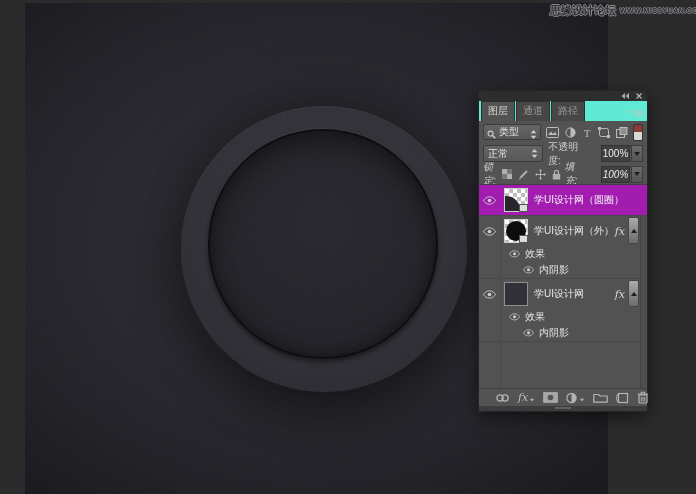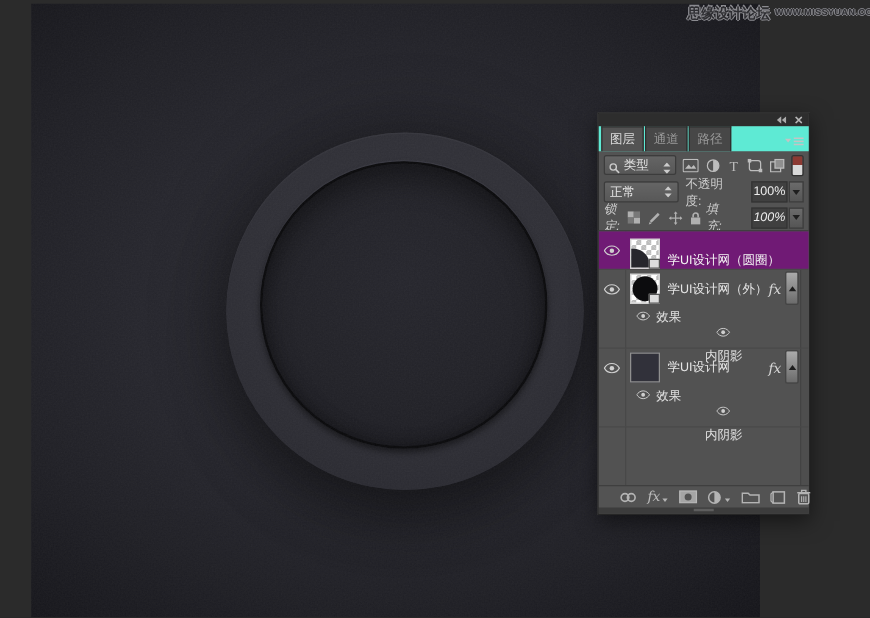--- a/index.html
+++ b/index.html
@@ -58,41 +58,41 @@
   .caret-down{width:0;height:0;border-left:3px solid transparent;border-right:3px solid transparent;border-top:4px solid #1f1f1f;}
 
   .lock-row{height:20px;gap:4px;font-style:italic;}
   .lock-icons{display:flex;gap:6px;align-items:center;}
 
   #layer-list{flex:1;position:relative;border-top:1px solid #3f3f3f;background:#525252;overflow:hidden;}
   .eye-divider{position:absolute;left:21px;top:0;bottom:0;width:1px;background:#484848;z-index:0;}
   .scrolltrack{position:absolute;right:0;top:0;bottom:0;width:6px;background:#4e4e4e;border-left:1px solid #434343;z-index:1;}
   .layer-group{position:relative;border-bottom:1px solid #494949;z-index:2;}
   .layer-row{height:30px;display:flex;align-items:center;position:relative;}
-  .layer-row.selected{background:#701a75;align-items:flex-end;}
+  .layer-row.selected{background:#a21caf;}
   .eye-cell{width:21px;height:100%;display:flex;align-items:center;justify-content:center;flex:none;}
   .thumb{width:24px;height:24px;flex:none;margin:0 6px 0 4px;border:1px solid #d2d2d2;box-sizing:border-box;position:relative;
     background-color:#fff;
     background-image:linear-gradient(45deg,#bdbdbd 25%,transparent 25%,transparent 75%,#bdbdbd 75%),
                      linear-gradient(45deg,#bdbdbd 25%,#ffffff 25%,#ffffff 75%,#bdbdbd 75%);
     background-size:8px 8px;background-position:0 0,4px 4px;}
   .thumb.solid{background:#31313a;border-color:#8f8f8f;}
   .shape-quarter{position:absolute;left:0;bottom:0;width:15px;height:15px;background:#26262c;
     border-radius:0 90% 0 0;}
   .shape-circle{position:absolute;inset:1px;background:#0c0c0e;border-radius:50%;}
   .badge{position:absolute;right:-1px;bottom:-1px;width:9px;height:8px;background:#dcdcdc;border:1px solid #555;box-sizing:border-box;}
   .lname{color:#e6e6e6;white-space:nowrap;overflow:hidden;}
   .layer-row.selected .lname{color:#f4f4f4;}
   .fxbadge{margin-left:auto;margin-right:22px;font-style:italic;font-family:"DejaVu Serif",serif;color:#d8d8d8;font-size:11px;flex:none;}
   .collapse-btn{position:absolute;right:8px;top:1px;width:11px;height:27px;box-sizing:border-box;
     background:linear-gradient(#ababab,#6b6b6b);border:1px solid #454545;border-radius:2px;
     display:flex;align-items:center;justify-content:center;}
   .collapse-btn i{width:0;height:0;border-left:3px solid transparent;border-right:3px solid transparent;border-bottom:4px solid #1d1d1d;}
   .fx-hrow{height:16px;display:flex;align-items:center;gap:5px;padding-left:30px;color:#e0e0e0;}
-  .fx-irow{height:16px;display:flex;align-items:center;gap:5px;padding-left:32px;color:#e0e0e0;flex-direction:column;}
+  .fx-irow{height:16px;display:flex;align-items:center;gap:5px;padding-left:44px;color:#e0e0e0;}
 
   .footer{height:17px;flex:none;border-top:1px solid #3f3f3f;background:#535353;
     display:flex;align-items:center;gap:8px;padding:0 6px 0 16px;}
   .fbtn{display:flex;align-items:center;justify-content:center;}
   .ffx{font-style:italic;font-family:"DejaVu Serif",serif;color:#bdbdbd;font-size:11px;line-height:1;}
   .bottomstrip{height:5px;flex:none;background:#3c3c3c;position:relative;}
   .grip{position:absolute;left:50%;top:1px;transform:translateX(-50%);width:16px;height:2px;background:#5e5e5e;}
 </style>
 </head>
 <body>

